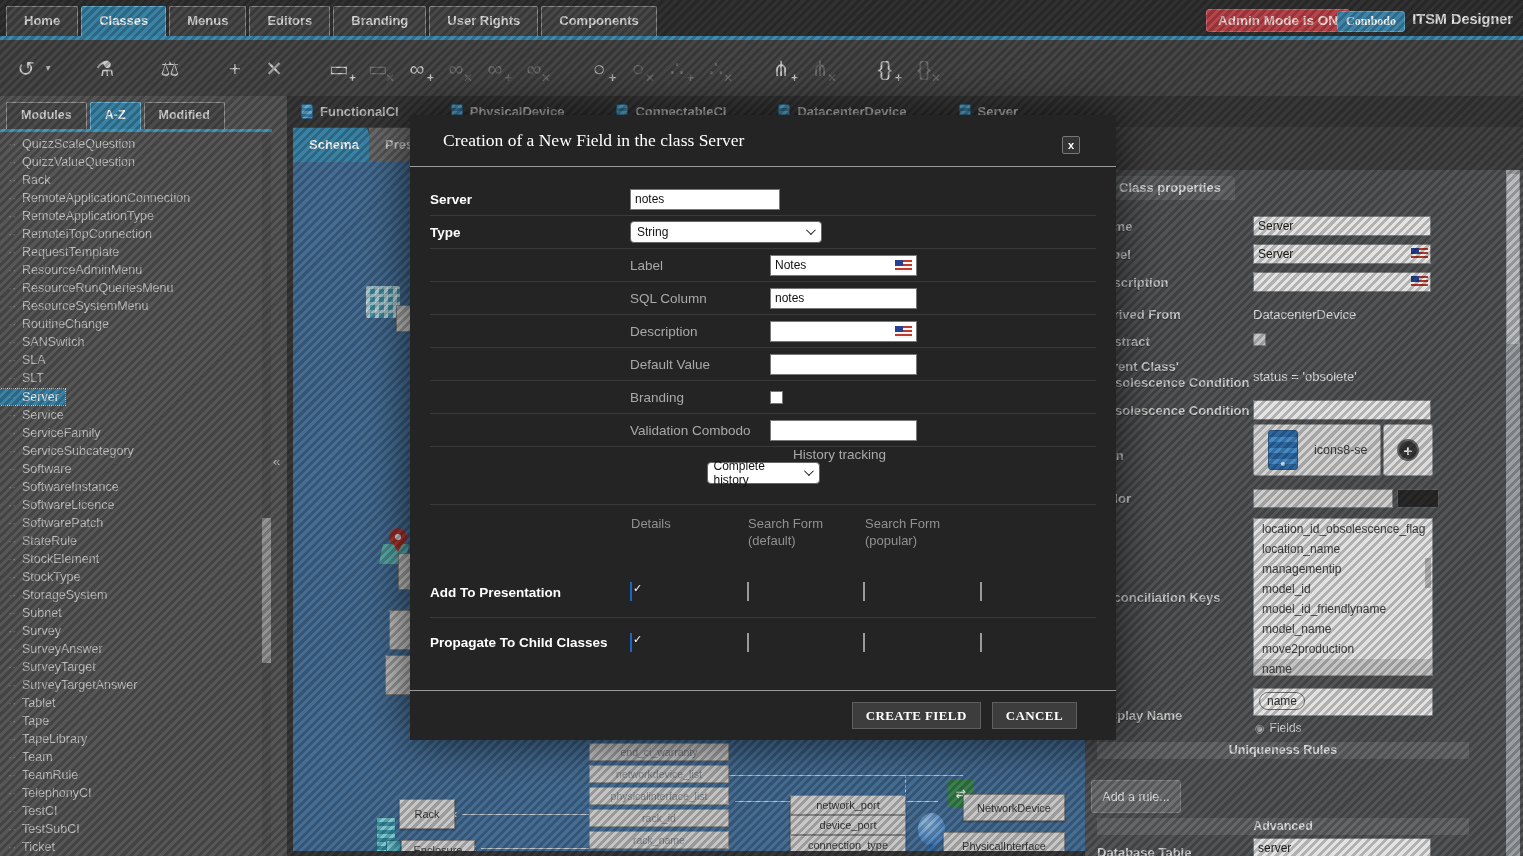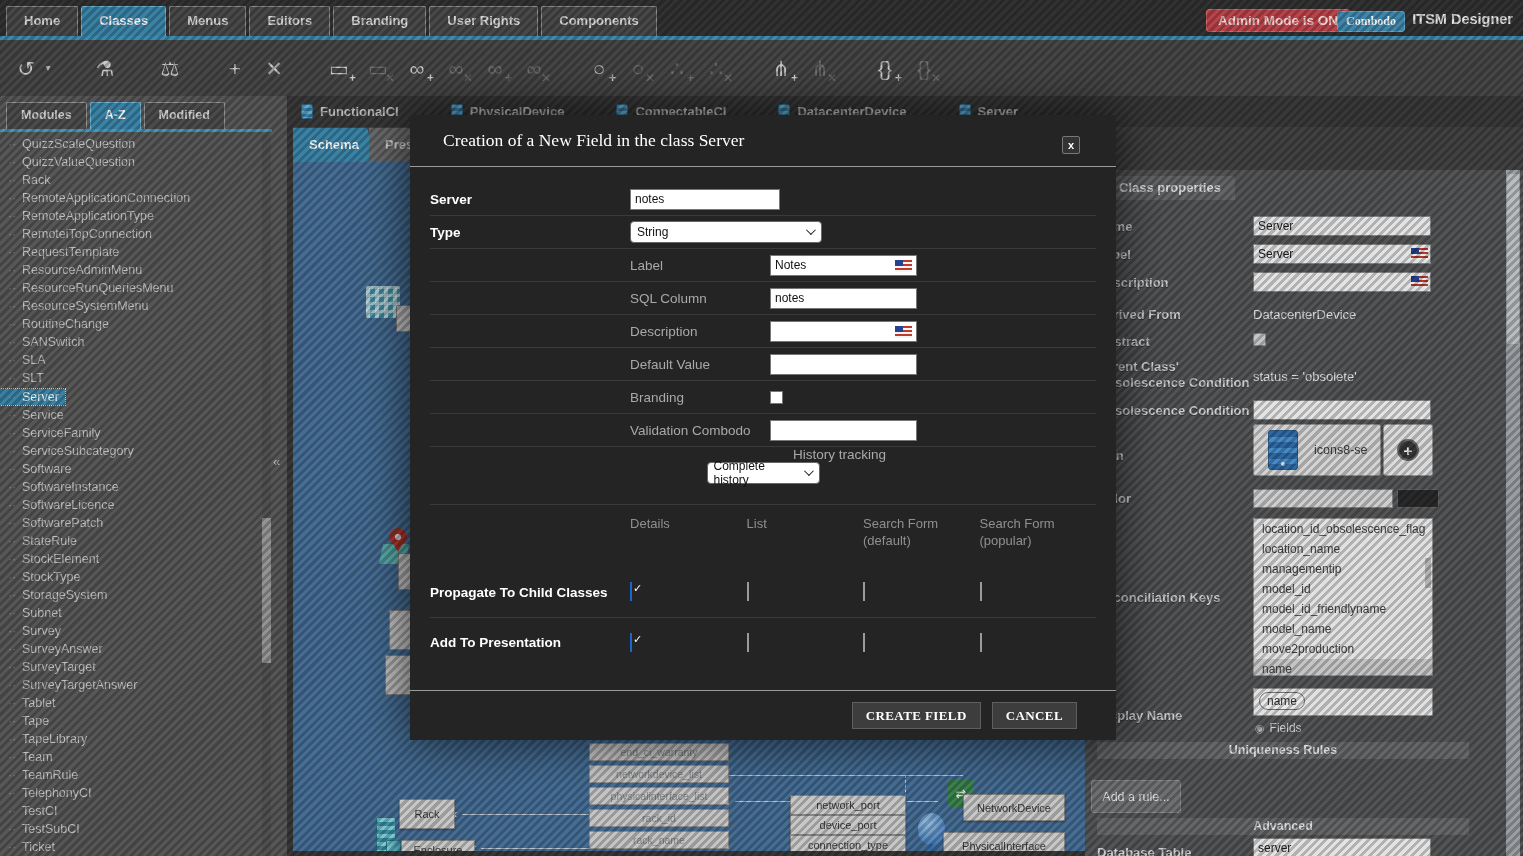--- a/index.html
+++ b/index.html
@@ -529,40 +529,39 @@
         <div class="m-select w130" data-interactable="true">
           <span data-interactable="false">Complete history</span>
           <span class="chev" data-interactable="false"></span>
         </div>
       </div>
 
       <div class="pres" data-interactable="false">
         <div class="pres-head" data-interactable="false">
           <span class="spacer"></span>
           <span class="pres-col" data-interactable="false">Details</span>
-          <span class="pres-col" data-interactable="false">List</span>
           <span class="pres-col" data-interactable="false">Search Form
 (default)</span>
           <span class="pres-col" data-interactable="false">Search Form
 (popular)</span>
+        </div>
+        <div class="pres-row" data-interactable="false">
+          <span class="rlabel" data-interactable="false">Add To Presentation</span>
+          <span class="ccell"><span class="cb checked" data-interactable="true"></span></span>
+          <span class="ccell"><span class="cb" data-interactable="true"></span></span>
+          <span class="ccell"><span class="cb" data-interactable="true"></span></span>
+          <span class="ccell"><span class="cb" data-interactable="true"></span></span>
         </div>
         <div class="pres-row" data-interactable="false">
           <span class="rlabel" data-interactable="false">Propagate To Child Classes</span>
           <span class="ccell"><span class="cb checked" data-interactable="true"></span></span>
           <span class="ccell"><span class="cb" data-interactable="true"></span></span>
           <span class="ccell"><span class="cb" data-interactable="true"></span></span>
           <span class="ccell"><span class="cb" data-interactable="true"></span></span>
         </div>
-        <div class="pres-row" data-interactable="false">
-          <span class="rlabel" data-interactable="false">Add To Presentation</span>
-          <span class="ccell"><span class="cb checked" data-interactable="true"></span></span>
-          <span class="ccell"><span class="cb" data-interactable="true"></span></span>
-          <span class="ccell"><span class="cb" data-interactable="true"></span></span>
-          <span class="ccell"><span class="cb" data-interactable="true"></span></span>
-        </div>
       </div>
     </div>
 
     <div class="m-footer" data-interactable="false">
       <button class="m-btn" data-interactable="true">CREATE FIELD</button>
       <button class="m-btn" data-interactable="true">CANCEL</button>
     </div>
   </div>
 
 </div>

